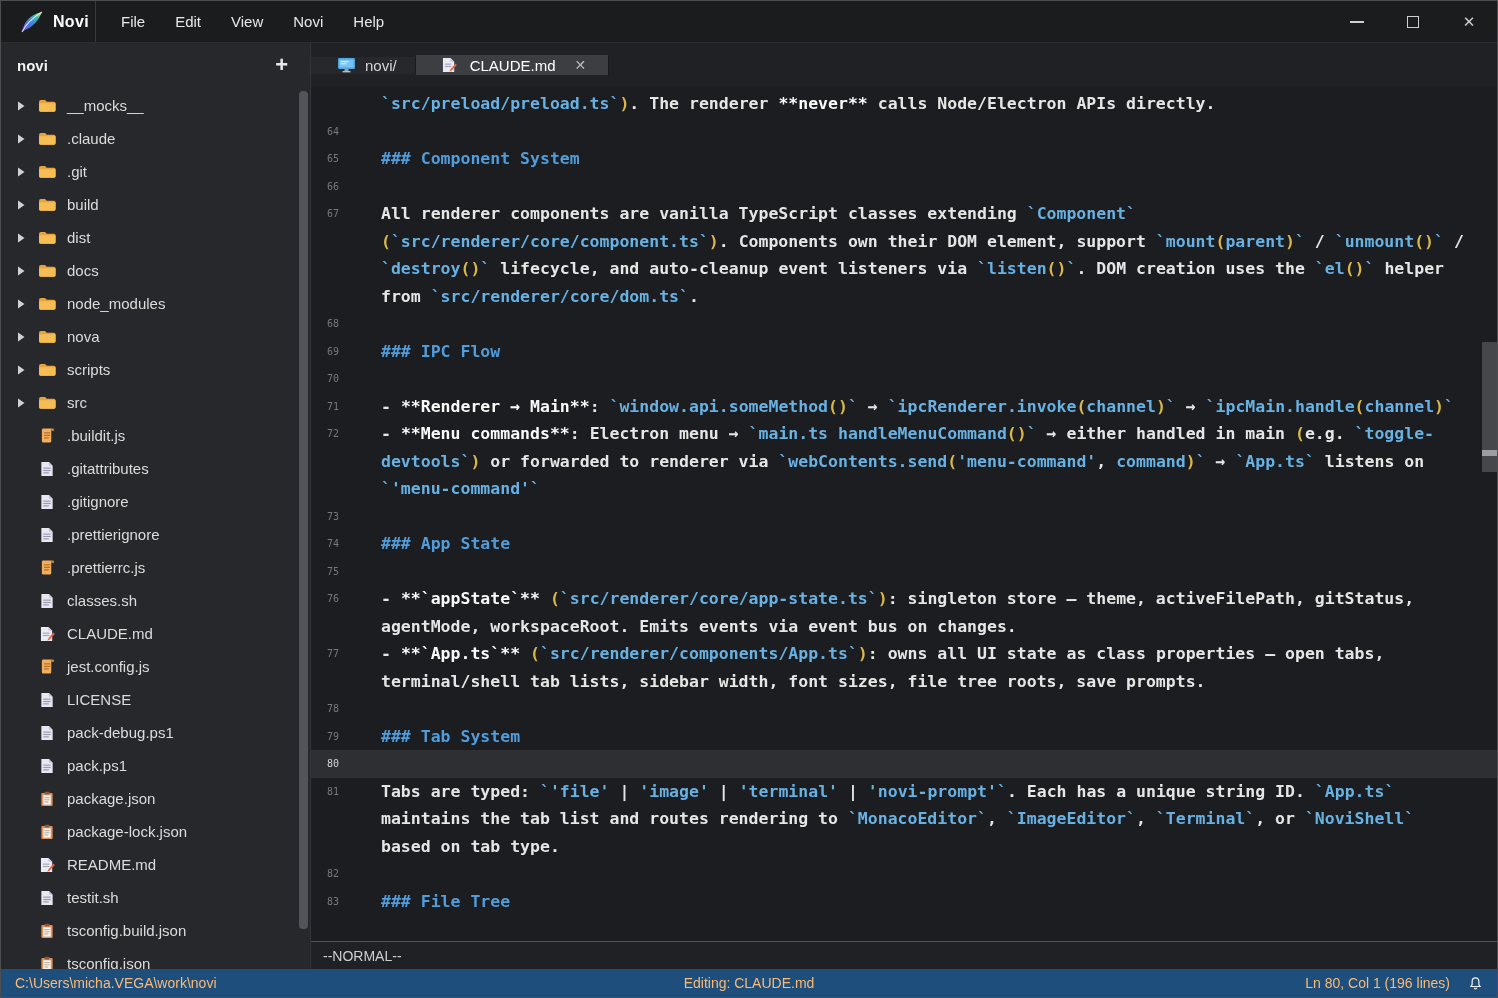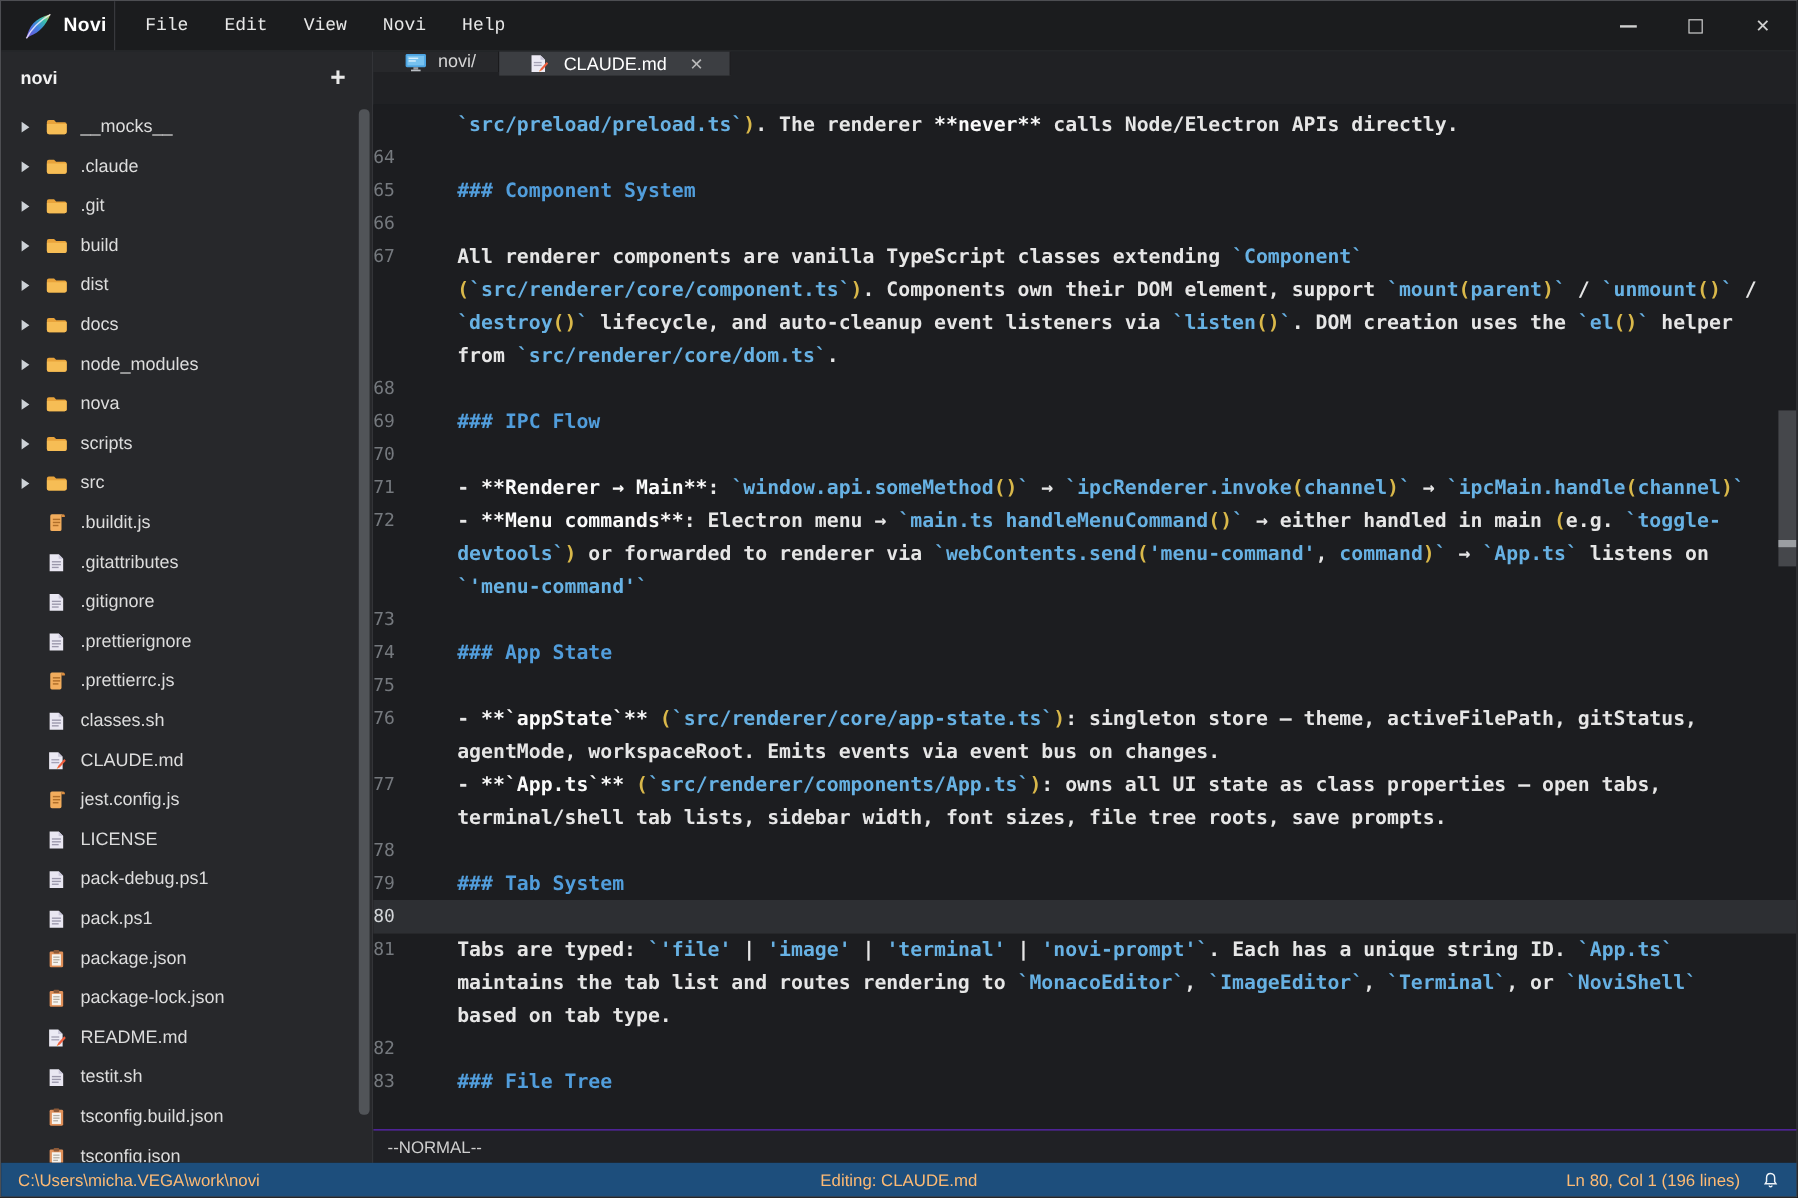--- a/index.html
+++ b/index.html
@@ -7,52 +7,52 @@
   .window {
     width:1498px; height:998px; display:flex; flex-direction:column;
     background:#1e1f22; border:1px solid #4d4e52;
     font-family:"Liberation Sans", sans-serif; color:#ddd;
   }
   
   .titlebar { height:42px; flex:0 0 42px; display:flex; align-items:stretch; background:#1b1c1e; border-bottom:1px solid #2c2d30; }
   .brand { width:95px; display:flex; align-items:center; gap:8px; padding-left:18px; border-right:1px solid #38393d; }
   .brand-logo { width:26px; height:26px; flex:0 0 26px; }
   .brand-name { color:#fff; font-weight:700; font-size:16px; letter-spacing:.3px; }
-  .menubar { display:flex; align-items:center; padding-left:10px;font-family:Liberation Mono, monospace; }
+  .menubar { display:flex; align-items:center; padding-left:10px; }
   .menu-item { padding:0 15px; height:100%; display:flex; align-items:center; font-size:15px; color:#e8e8e8; cursor:default; }
   .win-controls { margin-left:auto; display:flex; align-items:stretch; }
   .win-btn { width:56px; display:flex; align-items:center; justify-content:center; color:#cfcfcf; font-size:15px; }
   .win-btn .maxbox { width:12px; height:12px; border:1.5px solid #cfcfcf; display:inline-block; }
   .win-btn .minline { width:14px; height:0; border-top:2px solid #cfcfcf; display:inline-block; }
   
   .main { flex:1; display:flex; min-height:0; }
   
   .sidebar { width:310px; flex:0 0 310px; background:#27282b; border-right:1px solid #333438; display:flex; flex-direction:column; position:relative; overflow:hidden; }
   .sidebar-header { height:44px; flex:0 0 44px; display:flex; align-items:center; padding:0 16px; }
   .sidebar-title { font-weight:700; font-size:15px; color:#f2f2f2; }
   .sidebar-add { margin-left:auto; font-size:22px; font-weight:700; color:#e8e8e8; line-height:1; padding:0 6px; cursor:default; }
   .tree { flex:1; padding-top:2px; overflow:hidden; }
   .tree-row { height:33px; display:flex; align-items:center; padding-left:14px; gap:10px; font-size:15px; color:#dcdcdc; cursor:default; }
   .tree-row .chev { width:12px; display:flex; justify-content:center; flex:0 0 12px; }
   .tree-row .fico { width:20px; height:18px; flex:0 0 20px; display:flex; align-items:center; justify-content:center; }
   .tree-row.file { padding-left:36px; }
   .side-scrollbar { position:absolute; right:2px; top:48px; width:9px; height:838px; background:#515458; border-radius:4px; }
   
   .right { flex:1; display:flex; flex-direction:column; min-width:0; }
-  .tabbar { height:44px; flex:0 0 44px; background:#202124; display:flex; align-items:flex-start; }
+  .tabbar { height:44px; flex:0 0 44px; background:#202124; display:flex; align-items:center; }
   .tab { display:flex; align-items:center; gap:9px; padding:0 18px 0 26px; font-size:15px; color:#d5d5d5; background:#27282b; border-right:1px solid #1a1a1c; cursor:default; }
   .tab.active { background:#3c3e42; color:#fff; }
   .tab .tico { width:19px; height:17px; display:flex; align-items:center; }
   .tab .close { margin-left:6px; color:#b9b9b9; font-size:14px; padding:2px 4px; }
   
   .editor { flex:1; min-height:0; background:#1c1d20; position:relative; overflow:hidden; padding-top:3px;
             font-family:"DejaVu Sans Mono", monospace; font-size:16.5px; font-weight:600; }
   .line { display:flex; min-height:27.5px; line-height:27.5px; }
   .line.cur { background:#2d2f33; }
-  .gutter { flex:0 0 44px; text-align:left; color:#75797e; font-weight:400; font-size:15px; user-select:none; }
+  .gutter { flex:0 0 44px; text-align:center; color:#75797e; font-weight:400; font-size:10px; user-select:none; }
   .codeln { flex:1; padding:0 30px 0 26px; white-space:pre-wrap; overflow-wrap:break-word; color:#e6e6e6; }
   .tok-b { color:#fafafa; font-weight:800; }
   .tok-h { color:#519ddb; font-weight:800; }
   .tok-c { color:#67b1e3; }
   .tok-p { color:#d9b84a; }
   .ed-scrollbar { position:absolute; top:0; right:0; width:15px; height:100%; }
   .ed-thumb { position:absolute; top:255px; right:0; width:15px; height:130px; background:#45474b; }
   .ed-thumb-mark { position:absolute; top:108px; left:0; width:100%; height:6px; background:#9b9ea2; }
   
   .modeline { height:28px; flex:0 0 28px; background:#202125; border-top:1px solid #6d28d9; display:flex; align-items:center; padding-left:12px; font-size:14px; color:#cfcfcf; }

